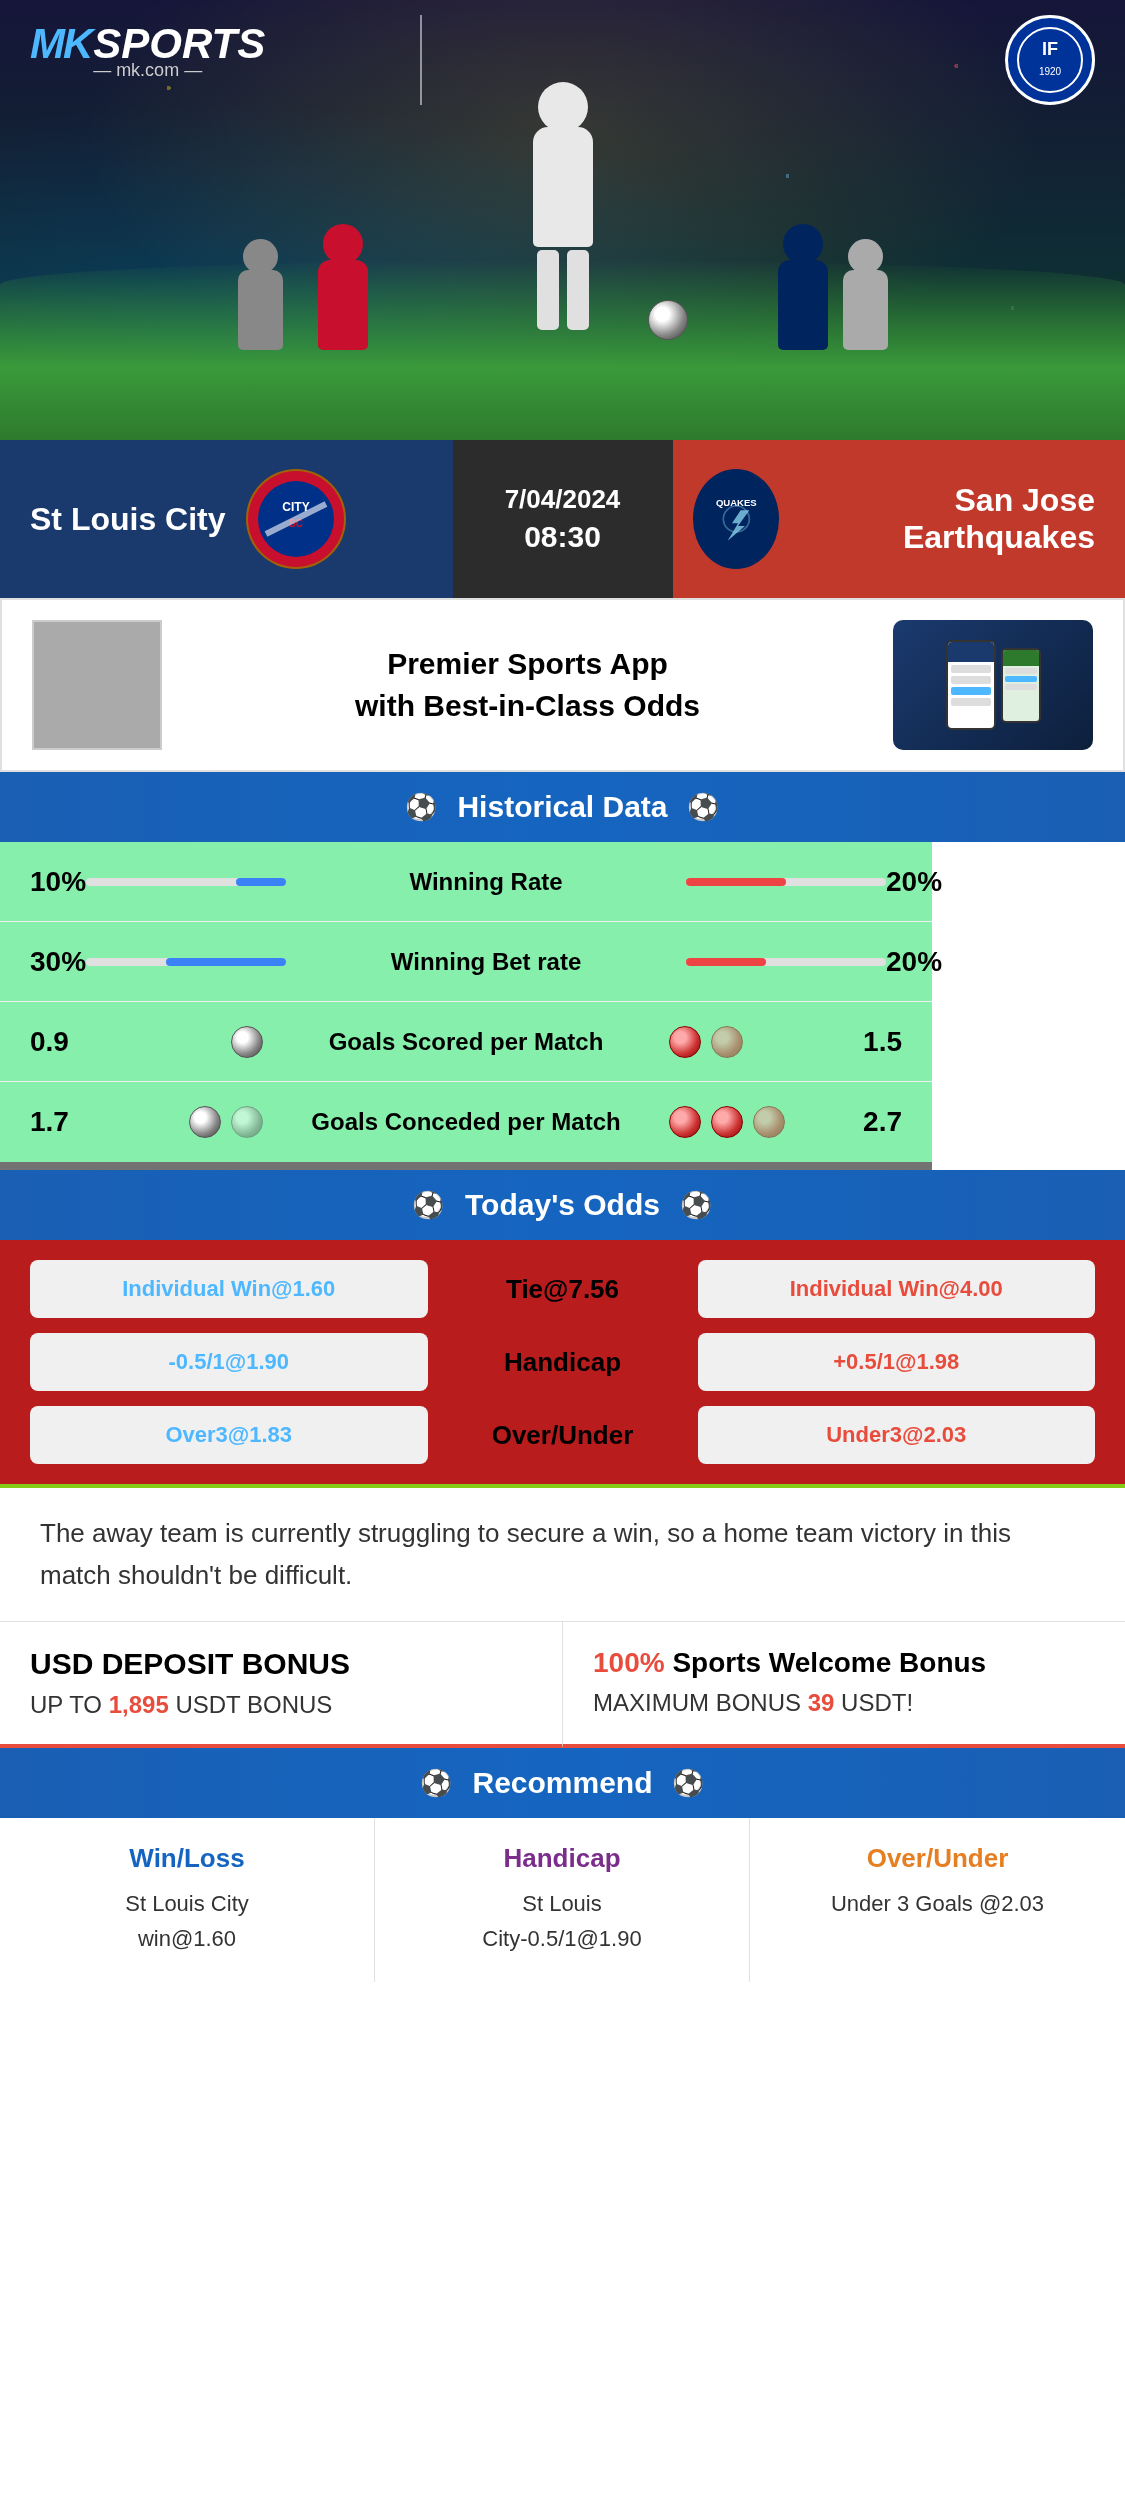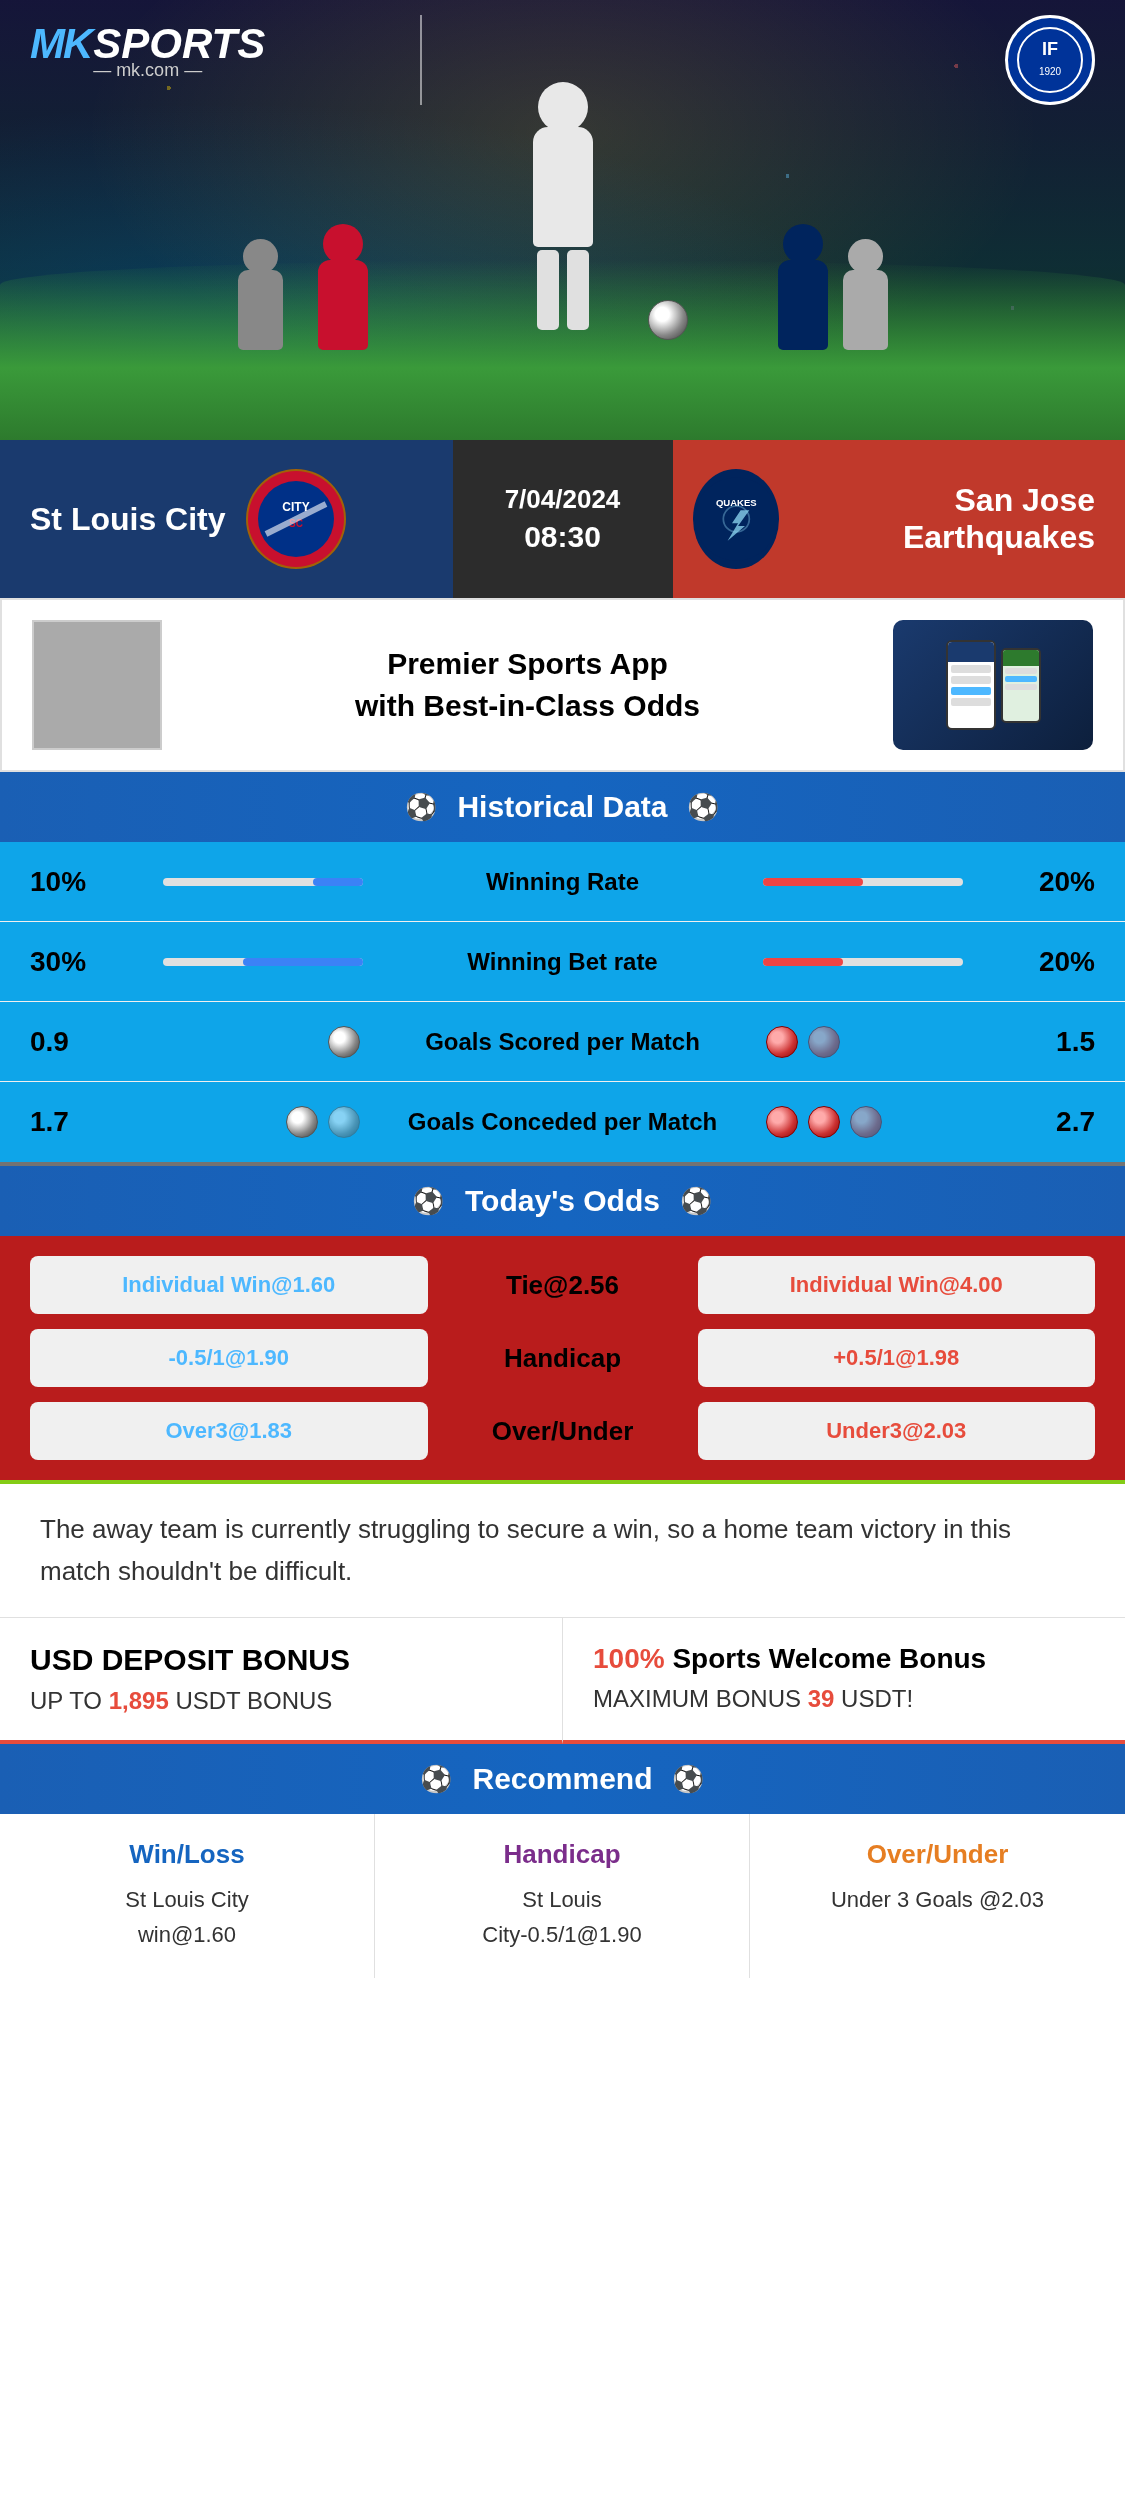--- a/index.html
+++ b/index.html
@@ -268,23 +268,23 @@
       color: #fff;
       font-size: 30px;
       font-weight: bold;
     }
     .soccer-ball-icon {
       font-size: 26px;
     }
 
     
     .historical-data {
-      width: 1125px;
-      background: #0ea5e9;
-      border-bottom: 4px solid #737373;
+      width: 932px;
+      background: #86efac;
+      border-bottom: 8px solid #737373;
     }
     .data-row {
       display: flex;
       align-items: center;
       padding: 18px 30px;
       border-bottom: 1px solid #f0f0f0;
       min-height: 80px;
     }
     .data-row:last-child {
       border-bottom: none;
@@ -696,21 +696,21 @@
   <span class="soccer-ball-icon">⚽</span>
   <span class="section-header-text">Today's Odds</span>
   <span class="soccer-ball-icon">⚽</span>
 </div>
 
 <div class="odds-section">
   <div class="odds-grid">
 
     <button class="odds-left-btn">Individual Win@1.60</button>
     <div class="odds-center-label">
-      <span class="odds-tie">Tie@2.56</span>
+      <span class="odds-tie">Tie@7.56</span>
     </div>
     <button class="odds-right-btn">Individual Win@4.00</button>
 
     <button class="odds-left-btn">-0.5/1@1.90</button>
     <div class="odds-center-label">
       <span style="font-size:26px;font-weight:bold;color:#000;">Handicap</span>
     </div>
     <button class="odds-right-btn">+0.5/1@1.98</button>
 
     <button class="odds-left-btn">Over3@1.83</button>

